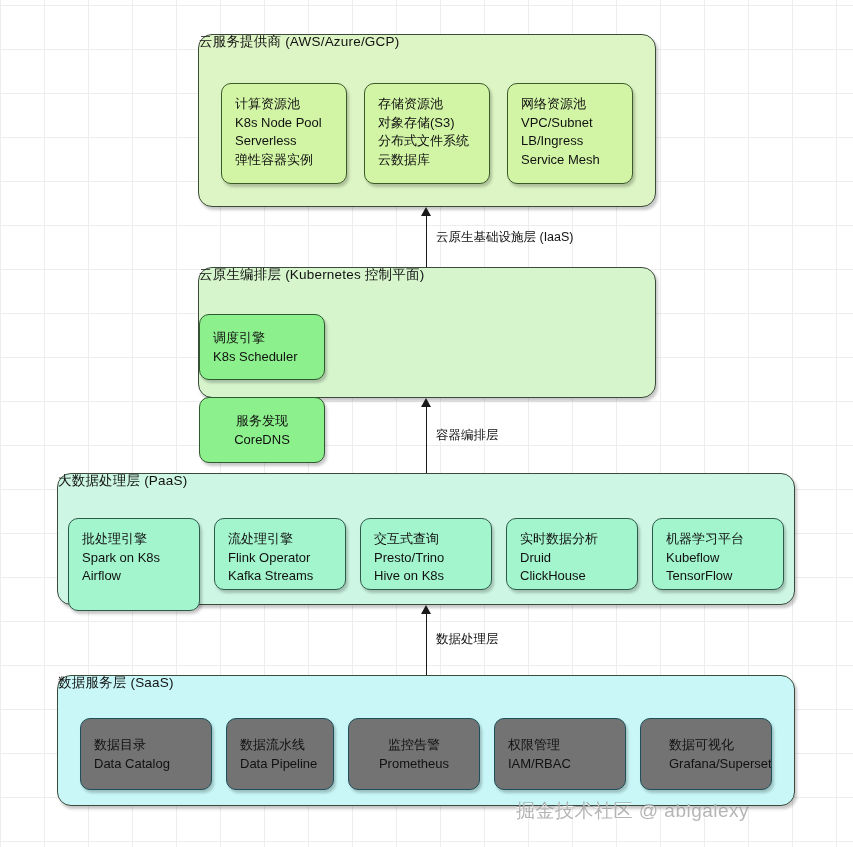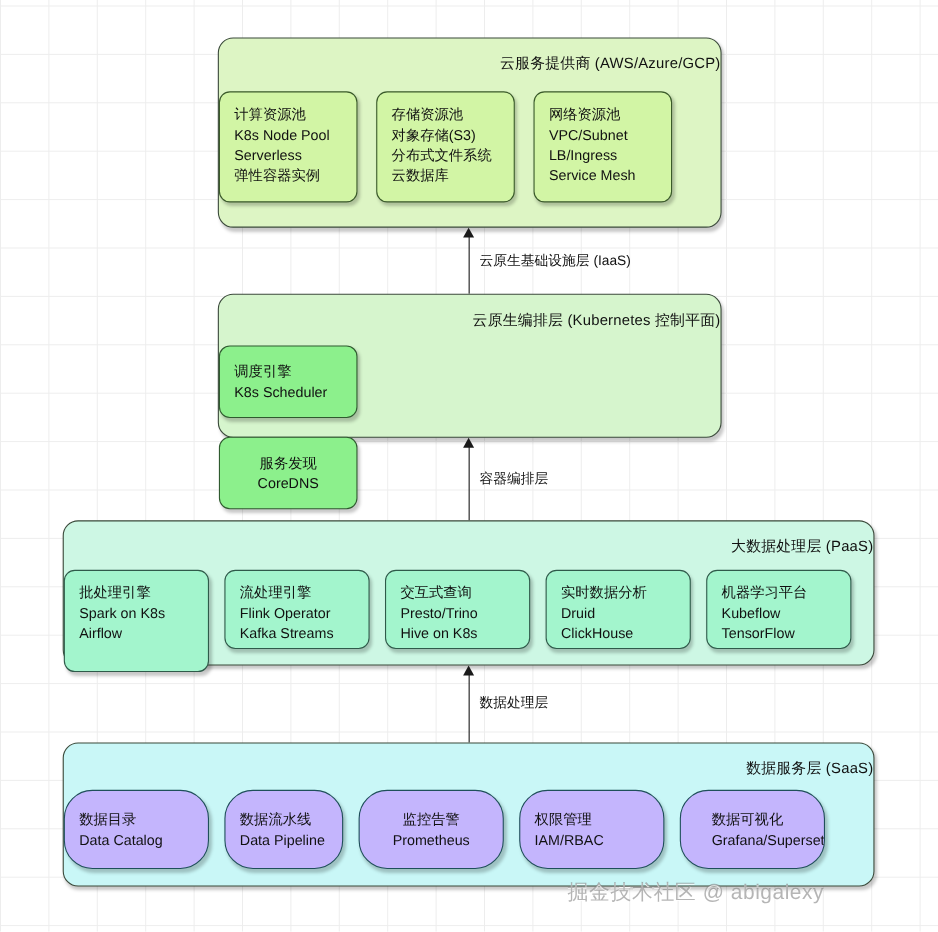--- a/index.html
+++ b/index.html
@@ -29,31 +29,31 @@
 
   
   .layer {
     position: absolute;
     box-sizing: border-box;
     border: 1.6px solid #3b4a3b;
     border-radius: 14px;
     box-shadow: 2px 3px 3px rgba(0,0,0,0.22);
   }
   .layer-title {
-    text-align: right;
+    text-align: left;
     font-size: 13.5px;
     color: #111111;
     line-height: 1;
-    padding-top: 16px;
     letter-spacing: 0.2px;
   }
   .cells {
     position: absolute;
     left: 0; right: 0;
     display: flex;
+    justify-content: center;
   }
   .cell {
     box-sizing: border-box;
     border: 1.5px solid #2f3f2f;
     border-radius: 10px;
     box-shadow: 2px 3px 3px rgba(0,0,0,0.22);
     padding: 11px 13px 0 13px;
     font-size: 13px;
     line-height: 18.5px;
     color: #111111;
@@ -65,21 +65,21 @@
   .theme-iaas   { background: #ddf5c4; }
   .theme-iaas .cell { background: #d2f5a5; border-color: #3a5a2a; }
 
   .theme-k8s    { background: #d6f5cd; }
   .theme-k8s .cell { background: #8cf08c; border-color: #2f5a2f; }
 
   .theme-paas   { background: #cdf7e4; }
   .theme-paas .cell { background: #a3f5cd; border-color: #2f5a4a; }
 
   .theme-saas   { background: #c9f7f7; }
-  .theme-saas .cell { background: #c4b5fd; border-color: #1f4f5a; border-radius: 26px; }
+  .theme-saas .cell { background: #737373; border-color: #1f4f5a; }
 
   
   .connector {
     position: absolute;
     width: 0;
     border-left: 1.6px solid #1a1a1a;
   }
   .arrowhead {
     position: absolute;
     width: 0; height: 0;

